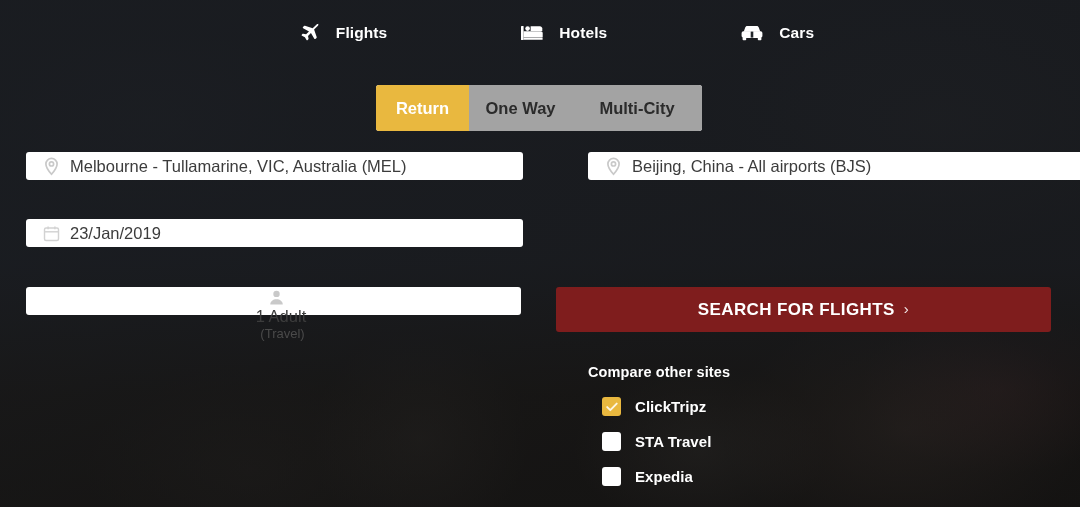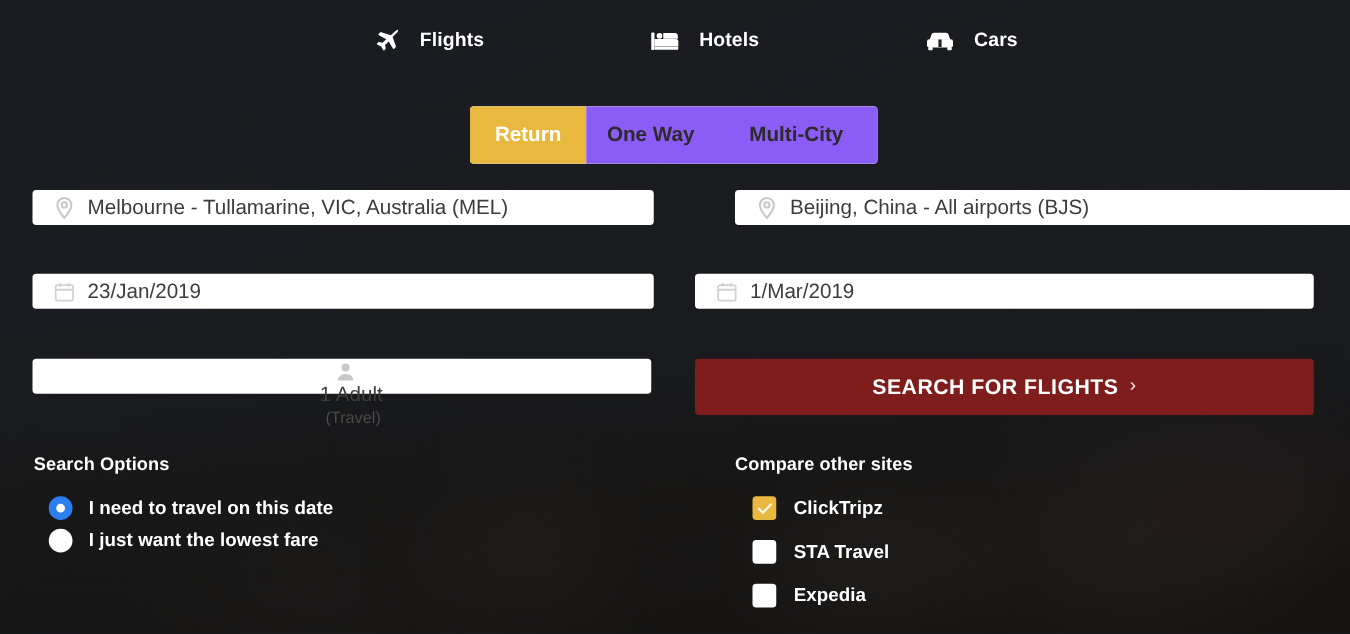--- a/index.html
+++ b/index.html
@@ -87,21 +87,21 @@
     background: #ffffff;
   }
   .tab {
     display: flex;
     align-items: center;
     justify-content: center;
     height: 46px;
     font-size: 16.5px;
     font-weight: bold;
     color: #2b2b2b;
-    background: #8b5cf6;
+    background: #a3a3a3;
     cursor: pointer;
     padding: 0 22px;
   }
   .tab.active {
     background: #e9b83f;
     color: #ffffff;
   }
   #tab-return { width: 93px; padding: 0; }
   #tab-oneway { width: 103px; padding: 0; }
   #tab-multicity { width: 130px; padding: 0; }
@@ -320,61 +320,37 @@
       <svg width="17" height="17" viewBox="0 0 18 18" fill="none" stroke="#d2d2d2" stroke-width="1.5">
         <rect x="1.6" y="3.2" width="14.8" height="13.2" rx="1.6"></rect>
         <line x1="1.6" y1="7.2" x2="16.4" y2="7.2"></line>
         <line x1="5.4" y1="1.5" x2="5.4" y2="4.6"></line>
         <line x1="12.6" y1="1.5" x2="12.6" y2="4.6"></line>
       </svg>
     </span>
     <span class="field-value" title="Depart">23/Jan/2019</span>
   </div>
 
-  <div id="field-return" class="field">
-    <span class="field-icon">
-      <svg width="17" height="17" viewBox="0 0 18 18" fill="none" stroke="#d2d2d2" stroke-width="1.5">
-        <rect x="1.6" y="3.2" width="14.8" height="13.2" rx="1.6"></rect>
-        <line x1="1.6" y1="7.2" x2="16.4" y2="7.2"></line>
-        <line x1="5.4" y1="1.5" x2="5.4" y2="4.6"></line>
-        <line x1="12.6" y1="1.5" x2="12.6" y2="4.6"></line>
-      </svg>
-    </span>
-    <span class="field-value" title="Return">1/Mar/2019</span>
-  </div>
 
   <div id="field-pax" class="field">
     <span class="field-icon">
       <svg width="17" height="17" viewBox="0 0 18 18" fill="#c9c9c9">
         <circle cx="9" cy="5.2" r="3.4"></circle>
         <path d="M2.4 16.4c0-3.5 3-5.6 6.6-5.6s6.6 2.1 6.6 5.6z"></path>
       </svg>
     </span>
     <span class="field-value">1 Adult</span>
     <span class="field-value-sub">(Travel)</span>
   </div>
 
   <button id="search-button">
     <span>SEARCH FOR FLIGHTS</span>
     <span id="search-chevron">›</span>
   </button>
 
-  <div id="search-options-col" class="opt-col">
-    <div class="col-heading">Search Options</div>
-
-    <div class="opt-row">
-      <span class="radio checked"></span>
-      <span class="opt-label">I need to travel on this date</span>
-    </div>
-
-    <div class="opt-row">
-      <span class="radio"></span>
-      <span class="opt-label">I just want the lowest fare</span>
-    </div>
-  </div>
 
   <div id="compare-sites-col" class="opt-col">
     <div class="col-heading">Compare other sites</div>
 
     <div class="opt-row">
       <span class="checkbox checked">
         <svg width="12" height="10" viewBox="0 0 12 10" fill="none" stroke="#fdf6e4" stroke-width="1.9" stroke-linecap="round" stroke-linejoin="round">
           <polyline points="1.2,5.1 4.3,8.2 10.7,1.6"></polyline>
         </svg>
       </span>

